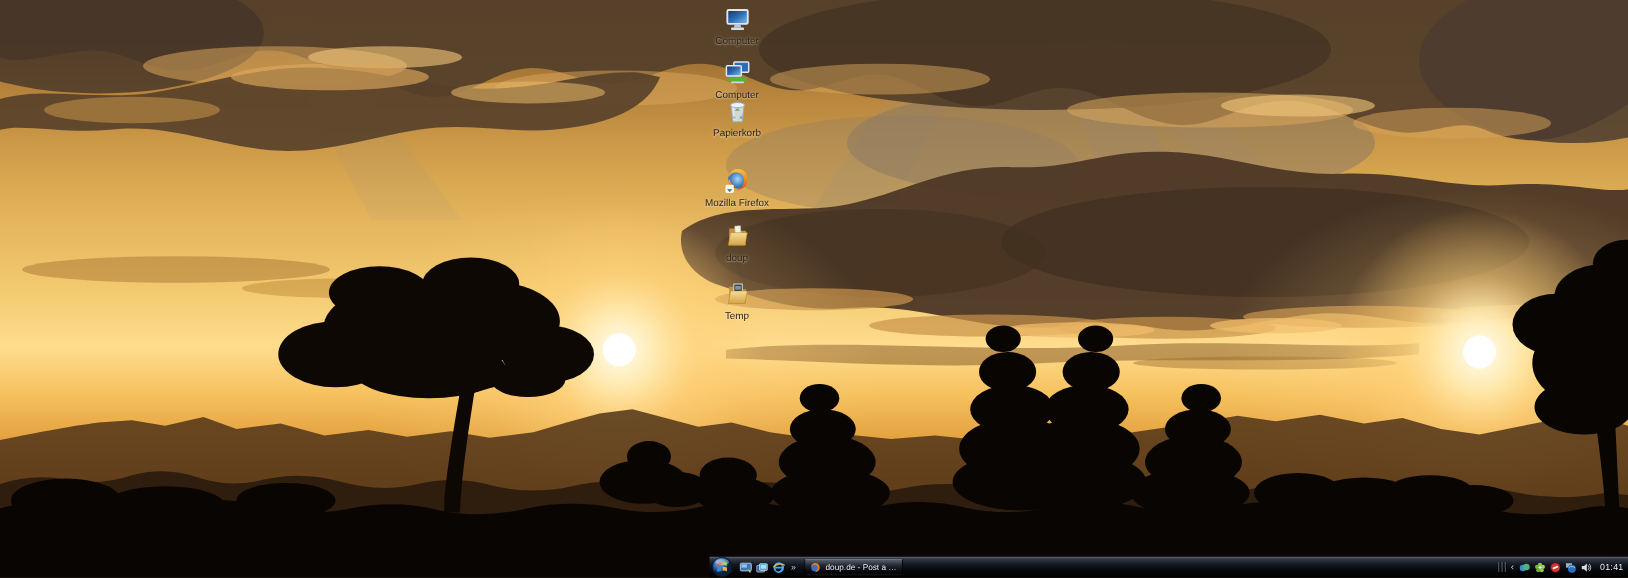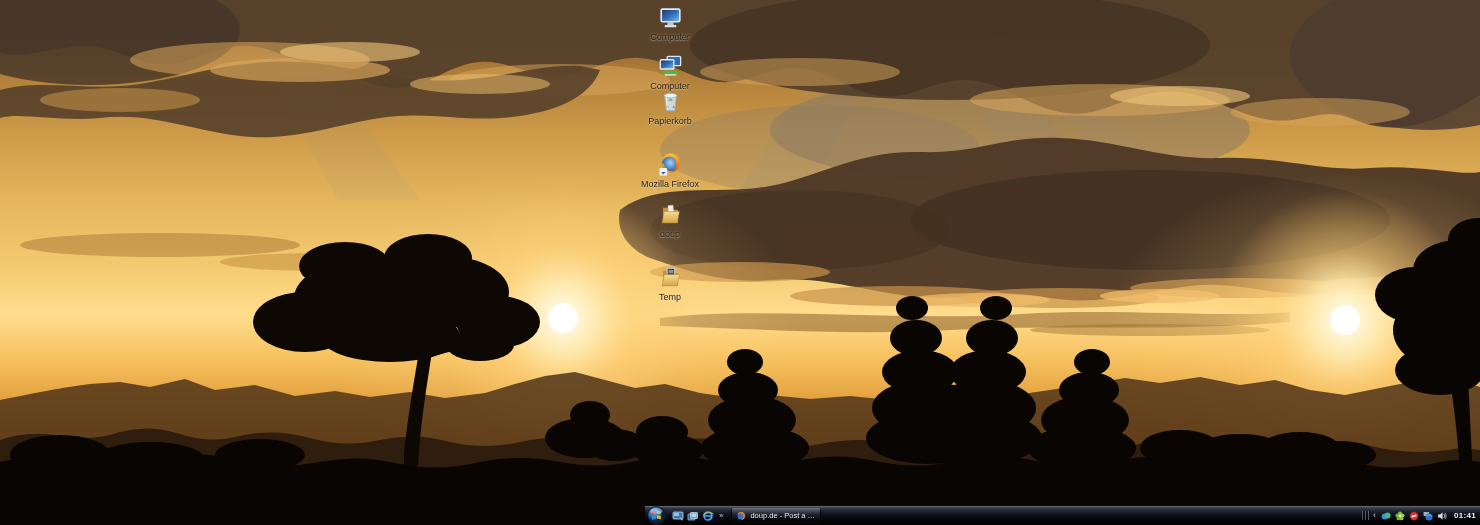--- a/index.html
+++ b/index.html
@@ -32,21 +32,21 @@
   .taskbtn .ttext{font-size:7.5px;color:#e9ecf2;white-space:nowrap;overflow:hidden;
      text-overflow:ellipsis;text-shadow:0 1px 1px #000;}
   .tray{margin-left:auto;display:flex;align-items:center;gap:4px;padding-right:4px;}
   .grip{display:flex;gap:2px;height:10px;align-items:center;cursor:grab;}
   .grip span{display:block;width:1px;height:9px;background:rgba(190,200,215,.4);
              box-shadow:1px 0 0 rgba(0,0,0,.6);}
   .tray-chevron{color:#d8dde5;font-size:9px;line-height:9px;cursor:pointer;
                 text-shadow:0 1px 1px #000;margin-right:1px;}
   .tricon{width:10px;height:10px;cursor:pointer;}
   .clock{font-size:8px;color:#eef1f6;text-shadow:0 1px 1px #000;margin-left:3px;
-         letter-spacing:.3px;cursor:default;font-weight:bold;}
+         letter-spacing:.3px;cursor:default;}
 </style>
 </head>
 <body>
 
 <div class="screen">
 
   <svg class="wallpaper" viewBox="0 0 1480 525" preserveAspectRatio="none">
     <defs>
       <linearGradient id="sky" x1="0" y1="0" x2="0" y2="1">
         <stop offset="0" stop-color="#6e4c26"></stop>
@@ -294,21 +294,21 @@
               <stop offset="1" stop-color="#d5a448"></stop>
             </linearGradient>
           </defs>
         <path d="M7,8 L13,8 L15,10.5 L25,10.5 L25,26 L7,26 Z" fill="#c5913c"></path>
         <path d="M13,5.5 L19,5 L19.6,13 L13.6,13.5 Z" fill="#f2f1ec" stroke="#cfcec8" stroke-width=".6"></path>
         <path d="M6,26 L8.5,12.5 L26.5,12.5 L24,26 Z" fill="url(#fld)" stroke="#b5842f" stroke-width=".6"></path>
       </svg>
       <div class="dlabel">doup</div>
     </div>
 
-    <div class="dicon" style="top:264px">
+    <div class="dicon" style="top:254px">
       <svg viewBox="0 0 32 32">
         <path d="M7,8 L13,8 L15,10.5 L25,10.5 L25,26 L7,26 Z" fill="#c5913c"></path>
         <rect x="12" y="5" width="9" height="9.5" fill="#2d3a44" stroke="#e8e8e4" stroke-width="1"></rect>
         <rect x="13.5" y="7" width="6" height="4" fill="#7d94a5"></rect>
         <path d="M6,26 L8.5,12.5 L26.5,12.5 L24,26 Z" fill="url(#fld)" stroke="#b5842f" stroke-width=".6"></path>
       </svg>
       <div class="dlabel">Temp</div>
     </div>
   </div>
 

